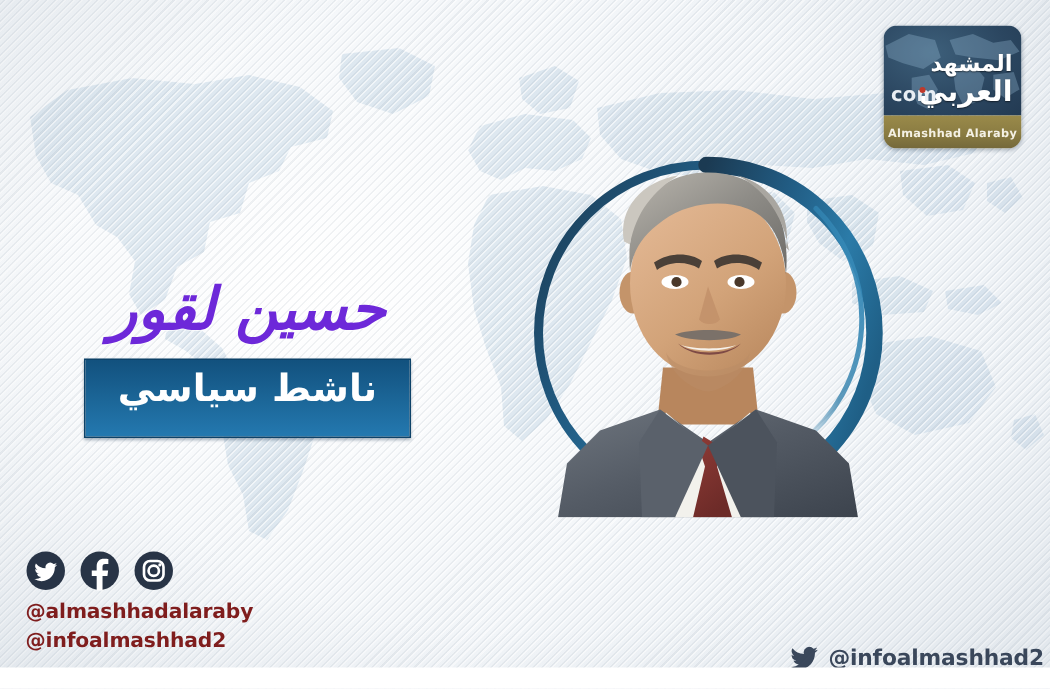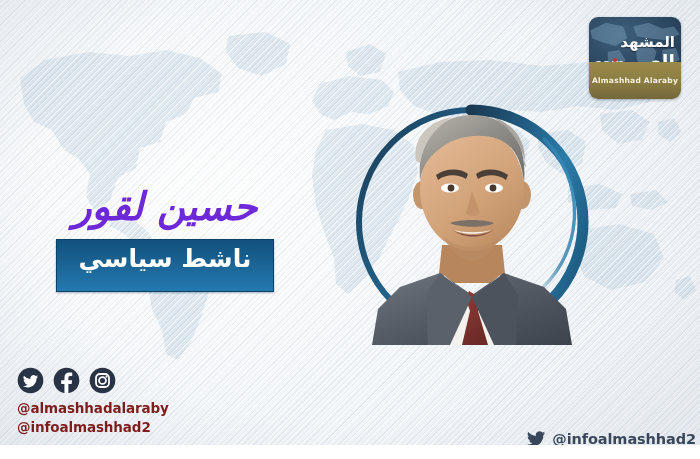--- a/index.html
+++ b/index.html
@@ -114,21 +114,21 @@
     left: 24px;
     top: 41px;
     width: 4px;
     height: 4px;
     background: #c0392b;
     border-radius: 50%;
   }
   .logo-strip {
     position: absolute;
     left: 0; right: 0; bottom: 0;
-    height: 37px;
+    height: 22px;
     background: linear-gradient(180deg, #9a8a4a 0%, #8a7c42 55%, #74683a 100%);
     display: flex;
     align-items: center;
     justify-content: center;
   }
   .logo-strip span {
     color: #f4f1e4;
     font-size: 7.5px;
     font-weight: bold;
     letter-spacing: 0.25px;

